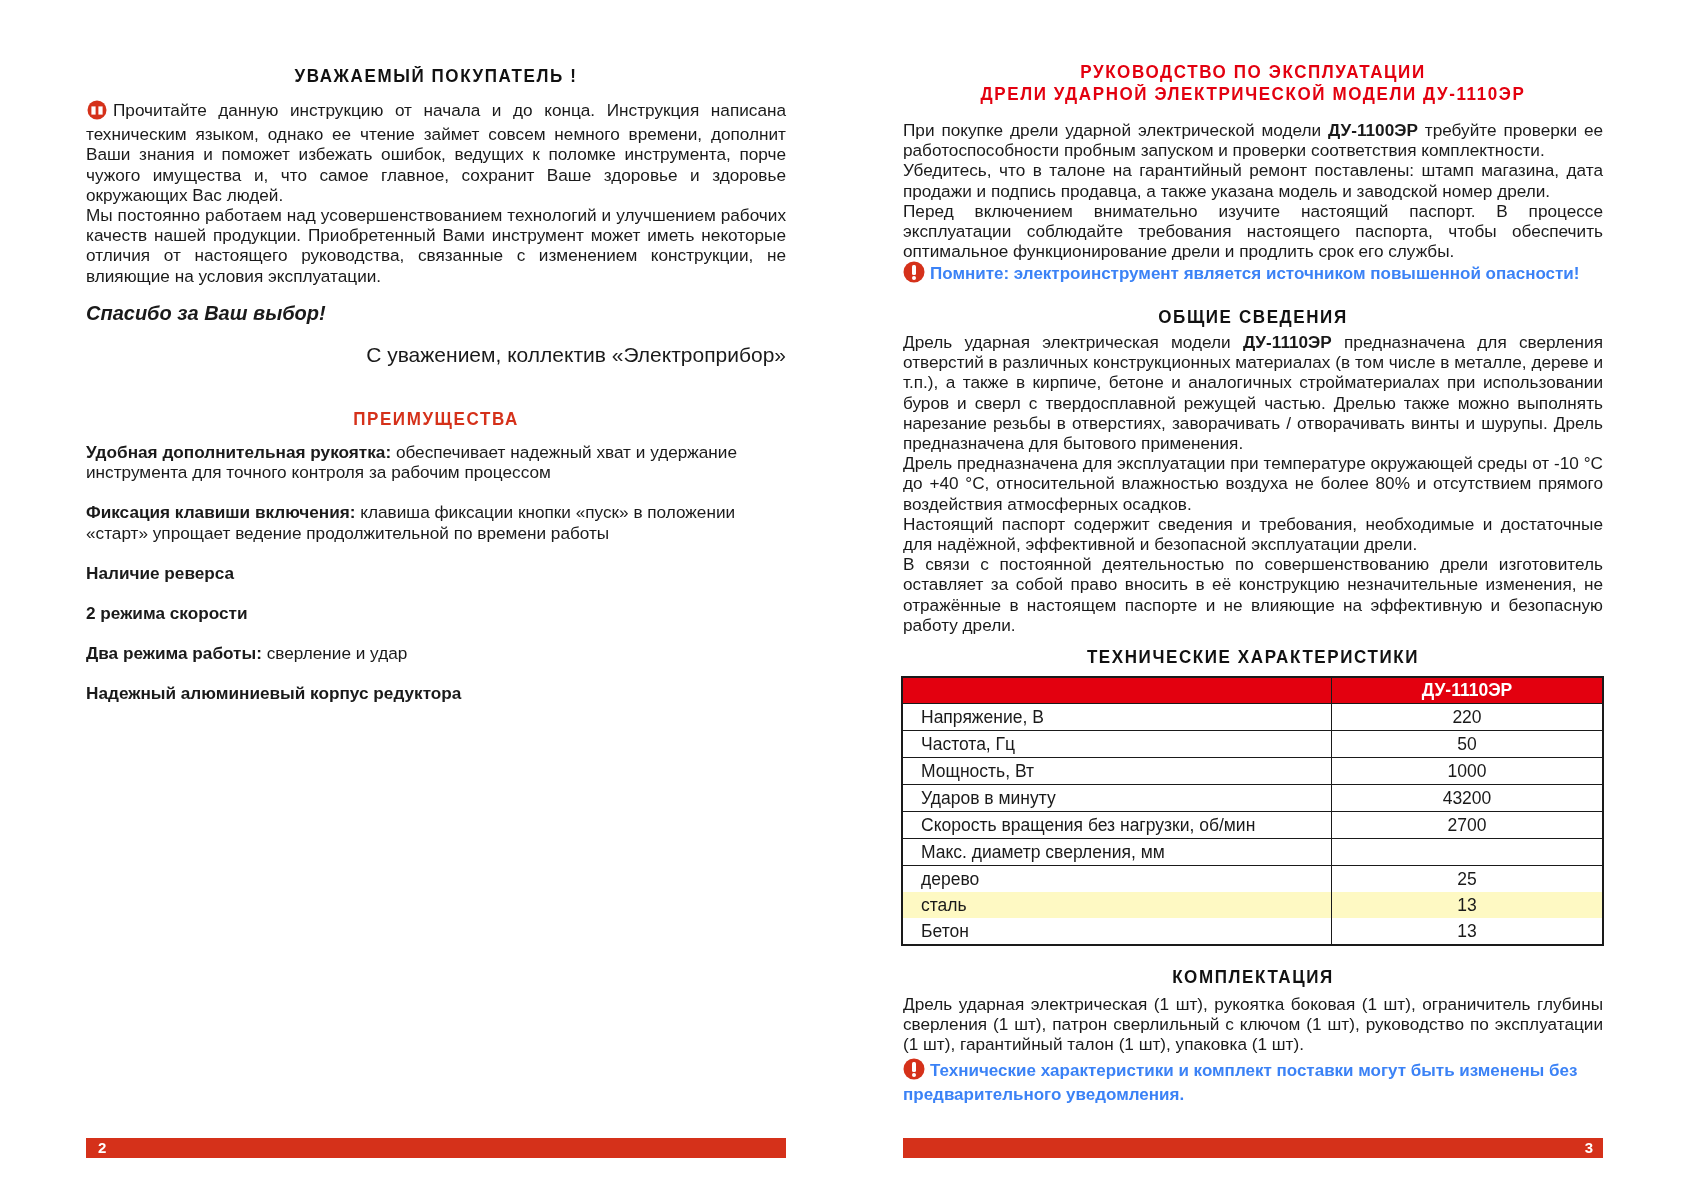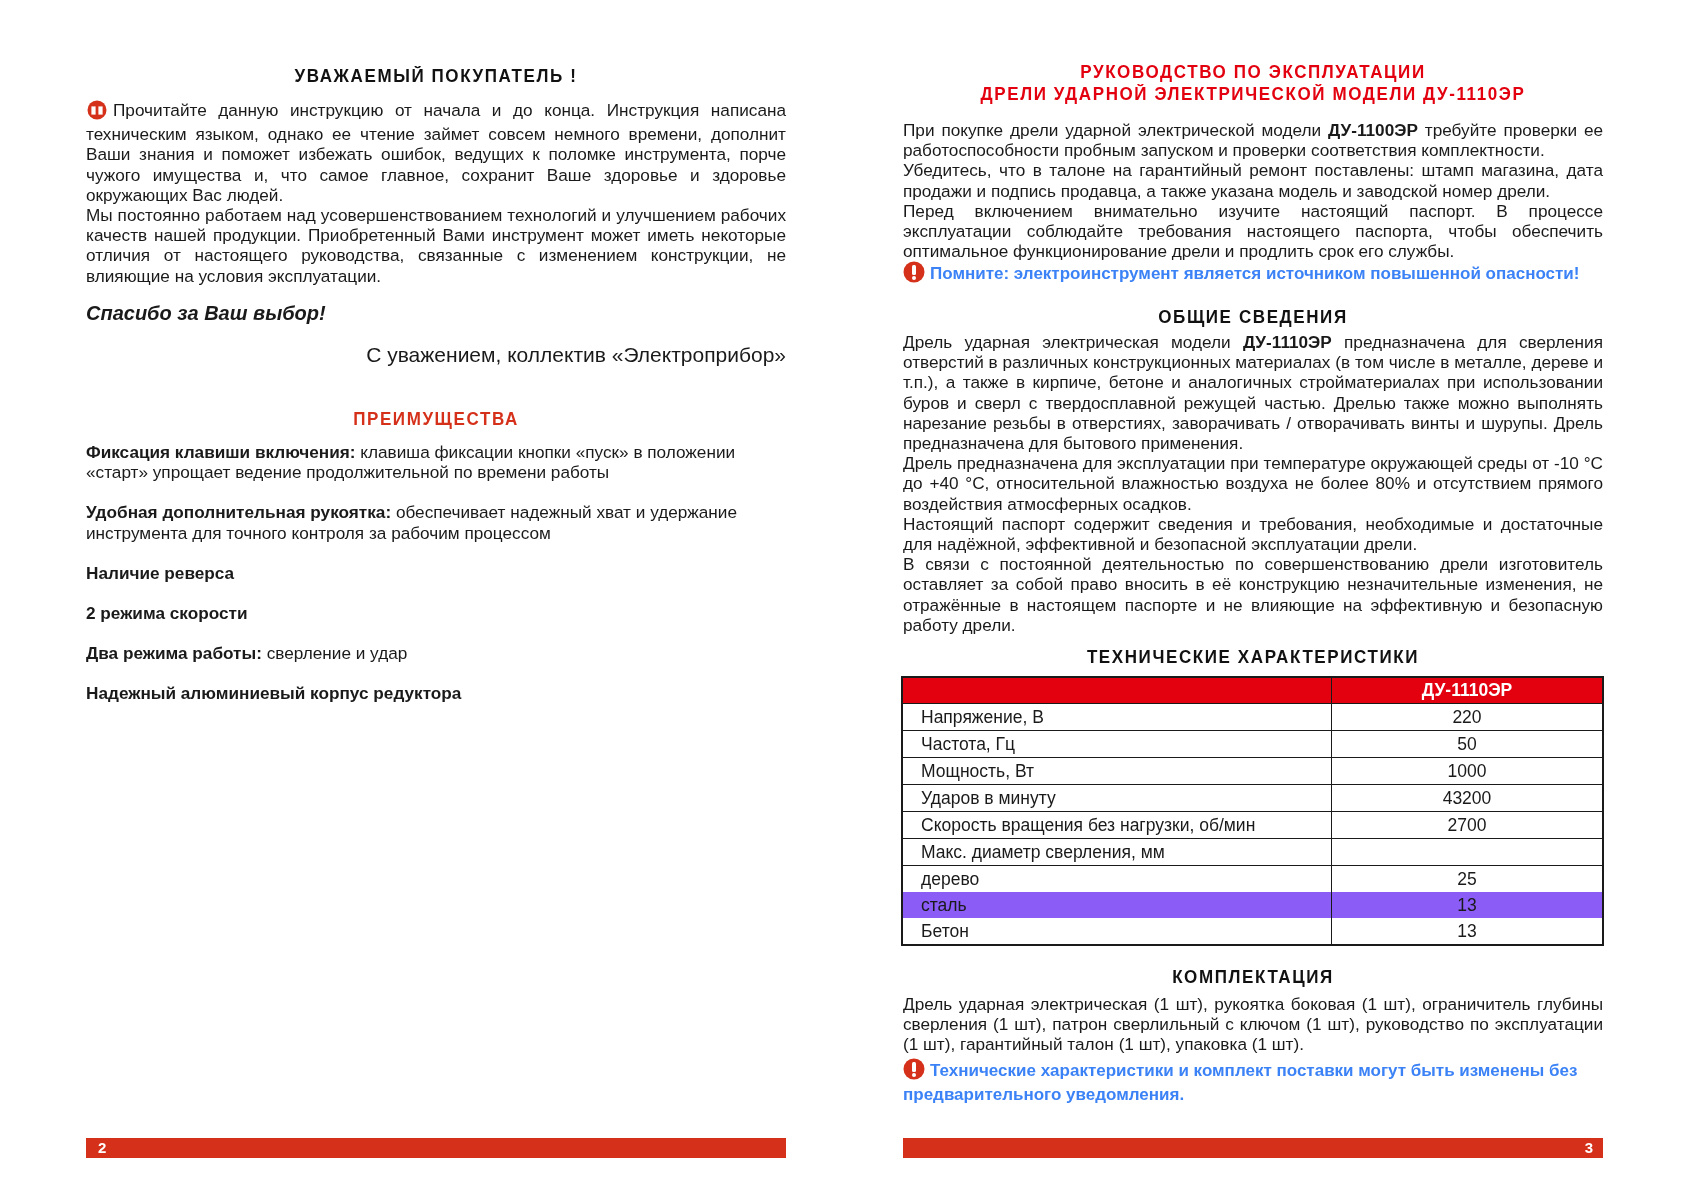--- a/index.html
+++ b/index.html
@@ -45,21 +45,21 @@
     #rh3 { position: absolute; top: 648px; left: 0; width: 700px; }
     #rtable { position: absolute; top: 676px; left: -2px; width: 703px; }
     #rh4 { position: absolute; top: 968px; left: 0; width: 700px; }
     #rkit { position: absolute; top: 994px; left: 0; width: 700px; }
 
     table.spec { border-collapse: collapse; width: 100%; border: 2px solid #1a1a1a; font-size: 17.5px; }
     table.spec th { background: #e3000f; color: #fff; font-weight: bold; height: 25px; padding: 0; border: 1px solid #1a1a1a; }
     table.spec td { height: 26px; padding: 0 8px 0 18px; border-left: 1px solid #1a1a1a; border-right: 1px solid #1a1a1a; border-top: 1px solid #1a1a1a; }
     table.spec td.val { text-align: center; padding: 0; width: 270px; }
     table.spec tr.sub td { border-top: none; }
-    table.spec tr.shaded td { background: #8b5cf6; }
+    table.spec tr.shaded td { background: #fef9c3; }
 
     .footer-bar {
       position: absolute; top: 1138px; height: 20px; background: #d5311a;
       color: #fff; font-weight: bold; font-size: 15px; line-height: 20px;
     }
     #fbl { left: 86px; width: 700px; }
     #fbr { left: 903px; width: 700px; text-align: right; }
     #fbl span { padding-left: 12px; }
     #fbr span { padding-right: 10px; }
   </style>
@@ -81,22 +81,22 @@
     </p>
     <p class="para">Мы постоянно работаем над усовершенствованием технологий и улучшением рабочих качеств нашей продукции. Приобретенный Вами инструмент может иметь некоторые отличия от настоящего руководства, связанные с изменением конструкции, не влияющие на условия эксплуатации.</p>
   </div>
 
   <div id="lthanks">Спасибо за Ваш выбор!</div>
   <div id="lsign">С уважением, коллектив «Электроприбор»</div>
 
   <h2 id="lh2" class="h-title h-red">ПРЕИМУЩЕСТВА</h2>
 
   <div id="ladv">
+    <div class="adv-item"><span class="b">Удобная дополнительная рукоятка:</span><span> обеспечивает надежный хват и удержание инструмента для точного контроля за рабочим процессом</span></div>
     <div class="adv-item"><span class="b">Фиксация клавиши включения:</span><span> клавиша фиксации кнопки «пуск» в положении «старт» упрощает ведение продолжительной по времени работы</span></div>
-    <div class="adv-item"><span class="b">Удобная дополнительная рукоятка:</span><span> обеспечивает надежный хват и удержание инструмента для точного контроля за рабочим процессом</span></div>
     <div class="adv-item"><span class="b">Наличие реверса</span><span></span></div>
     <div class="adv-item"><span class="b">2 режима скорости</span><span></span></div>
     <div class="adv-item"><span class="b">Два режима работы:</span><span> сверление и удар</span></div>
     <div class="adv-item"><span class="b">Надежный алюминиевый корпус редуктора</span><span></span></div>
   </div>
 </div>
 
 <div id="fbl" class="footer-bar">
   <span>2</span>
 </div>

